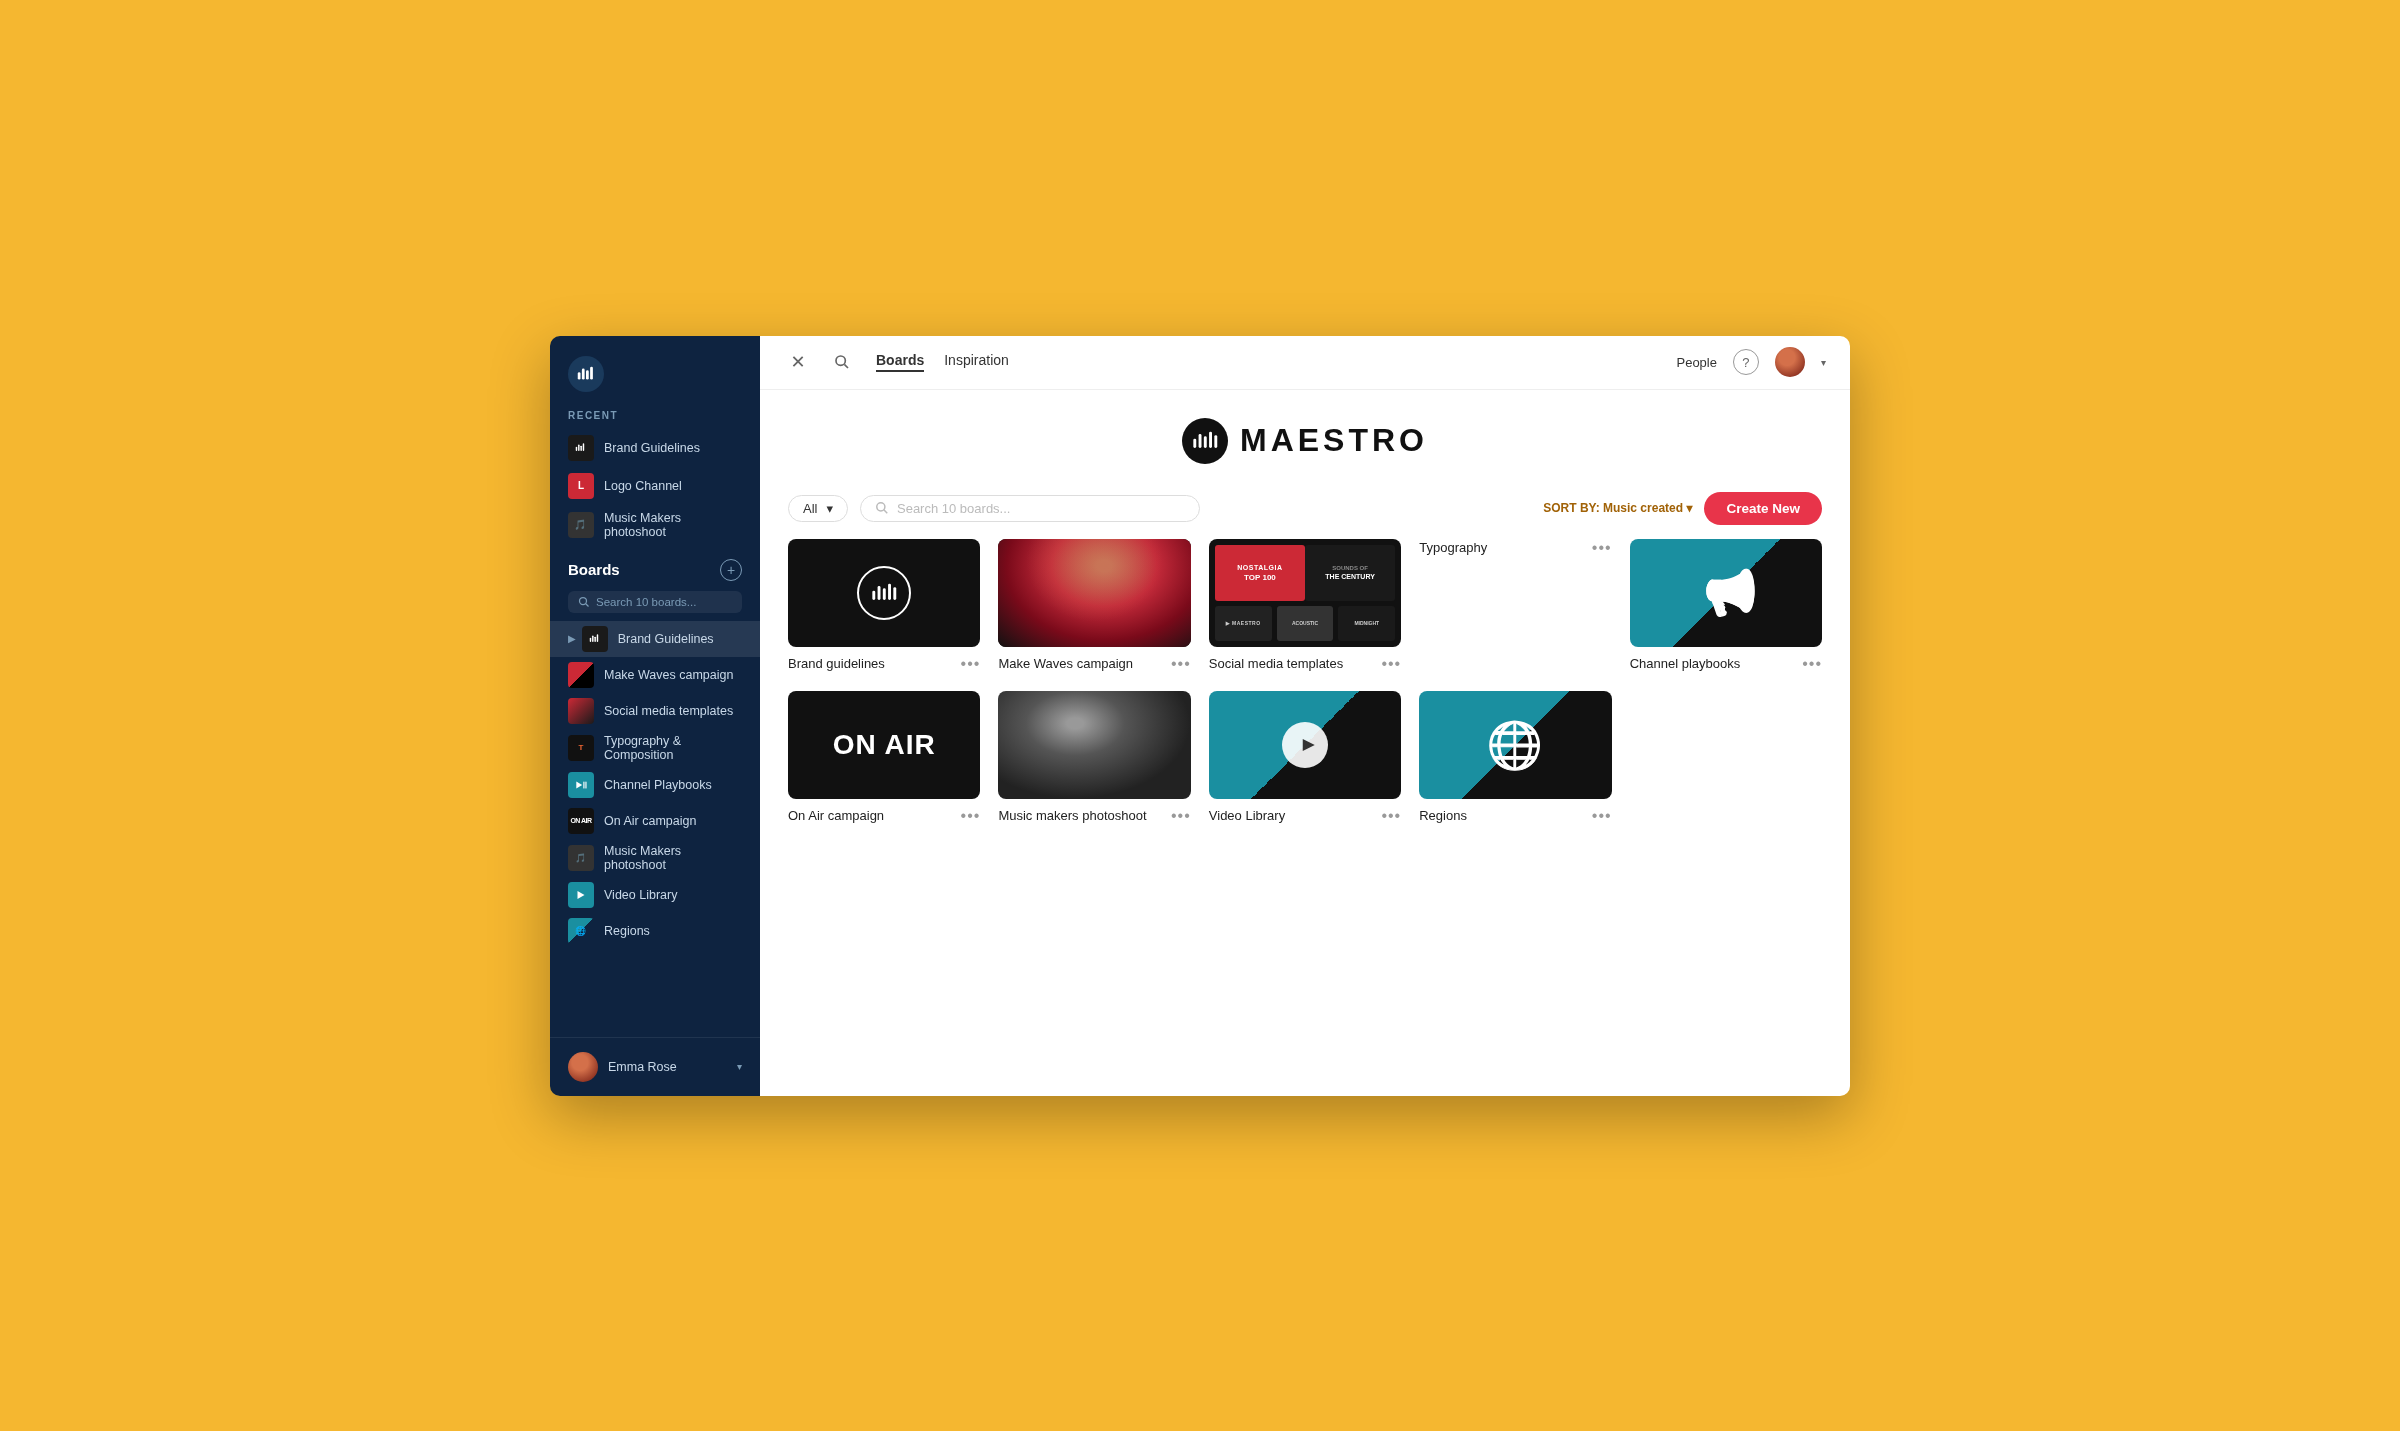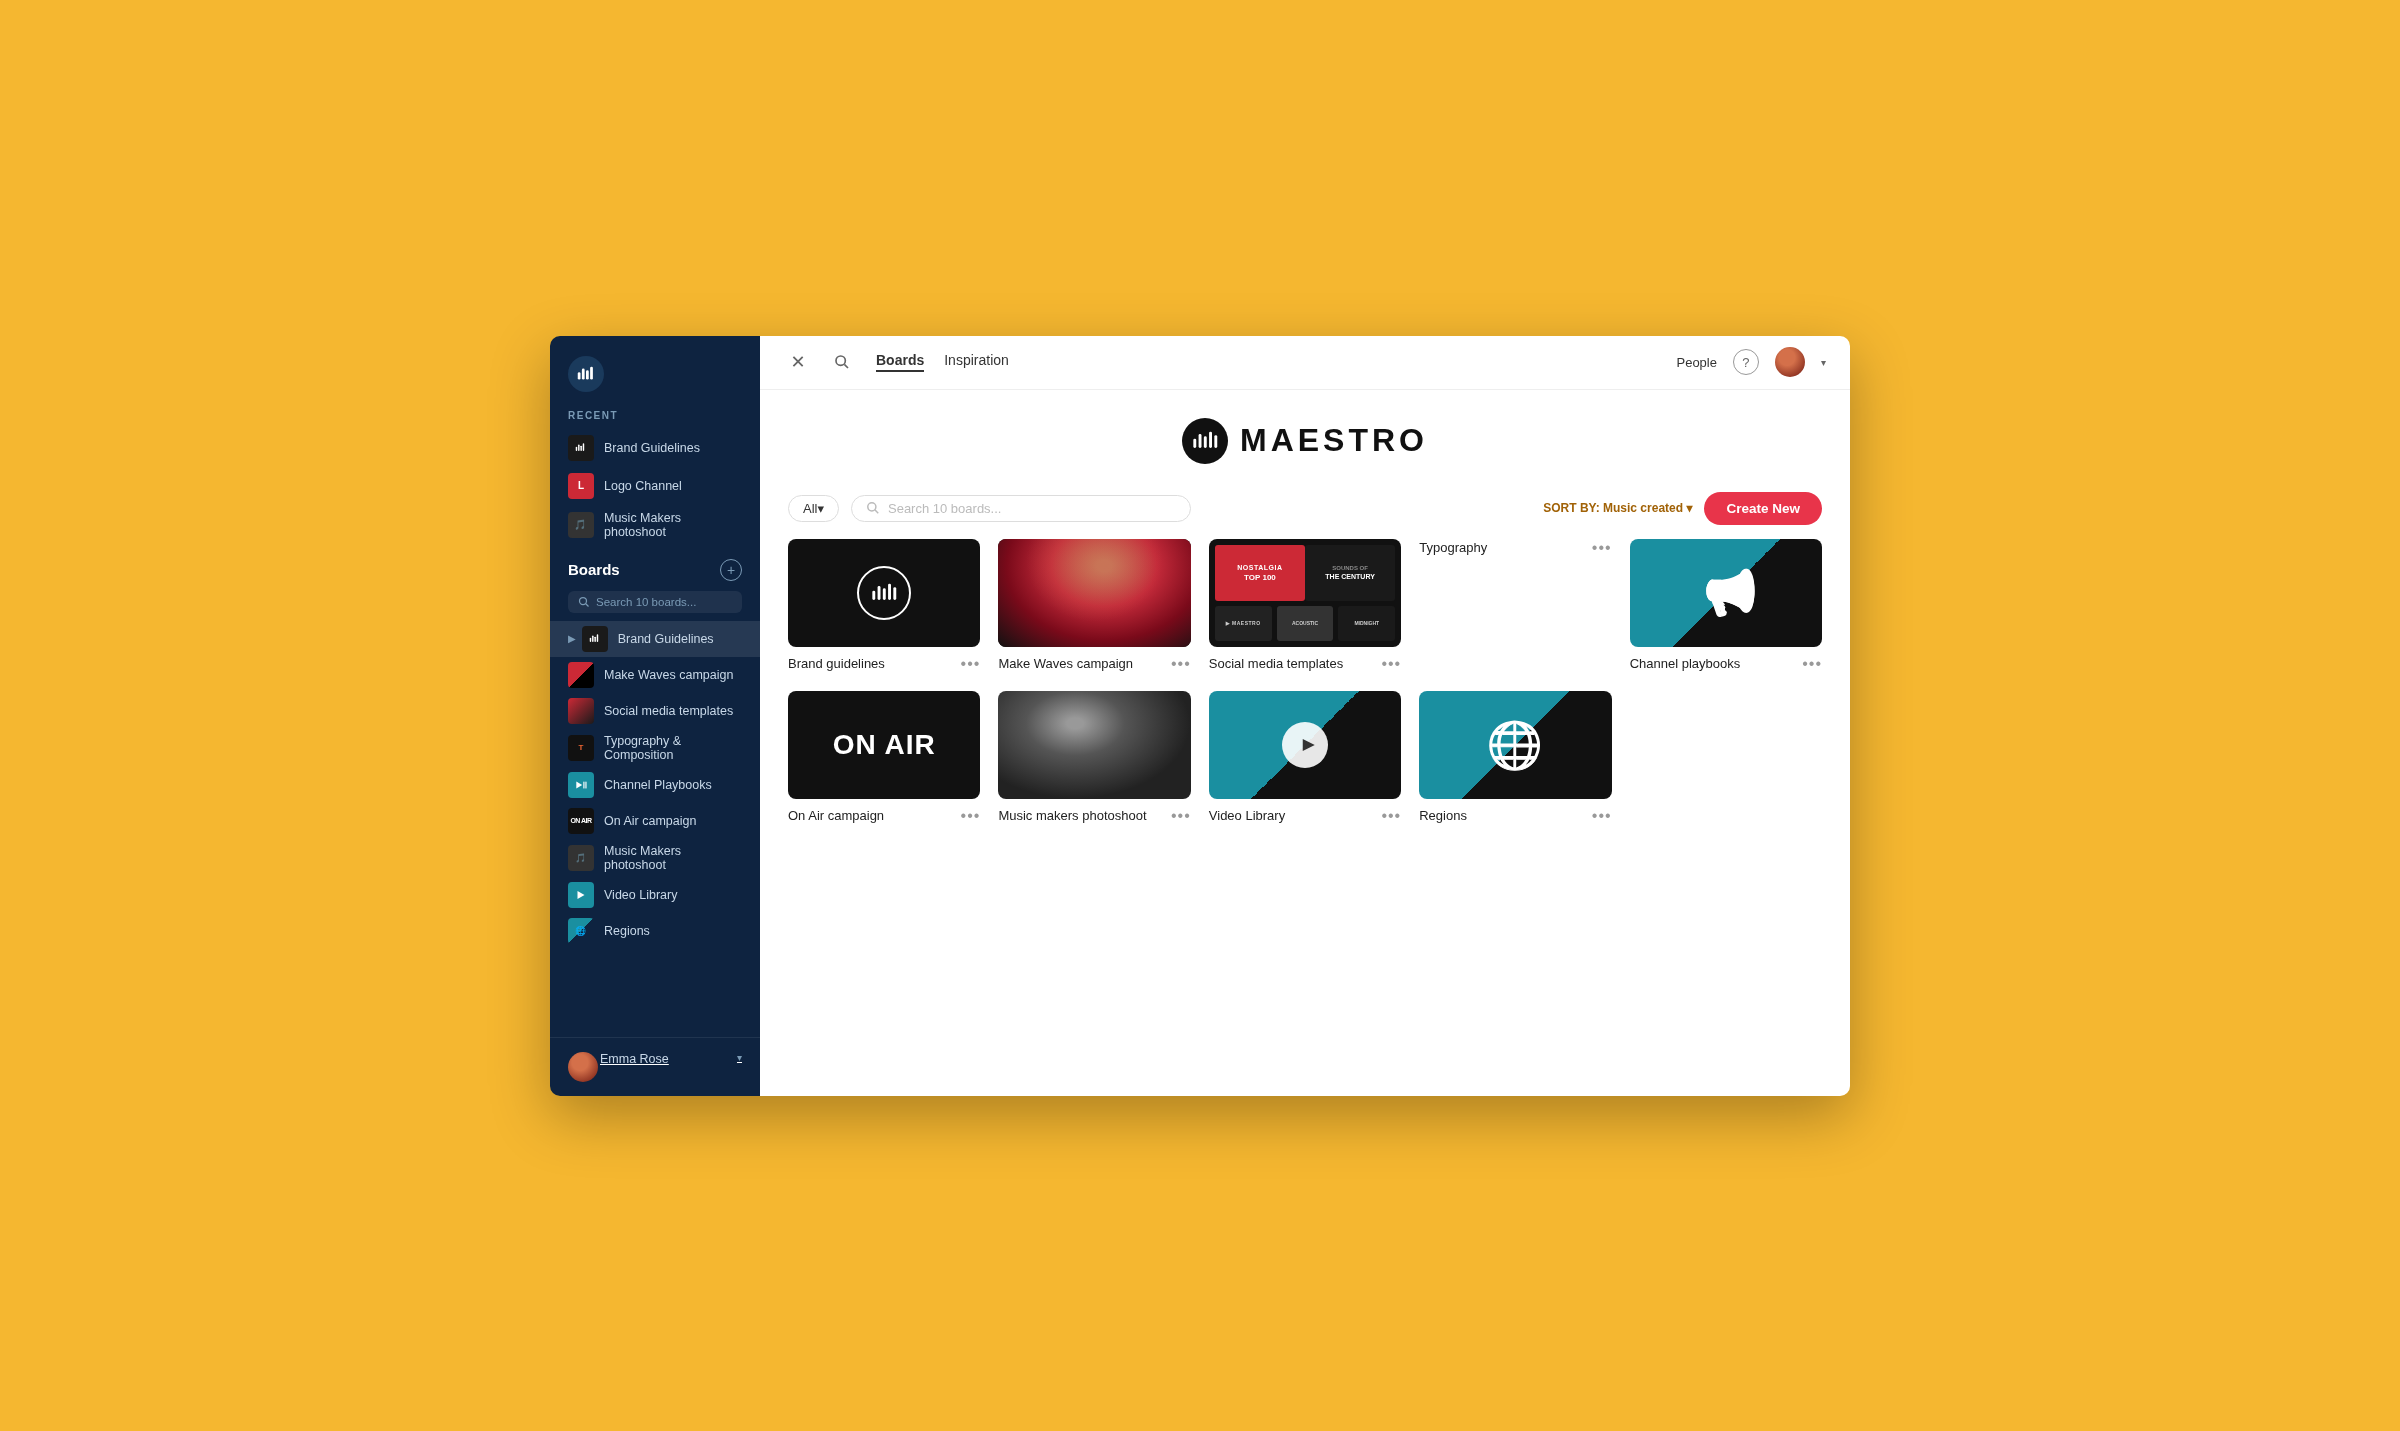--- a/index.html
+++ b/index.html
@@ -148,24 +148,24 @@
     .nt-regions { background: linear-gradient(135deg, #1a8fa0 50%, #0e2340 50%); }
     .nav-chevron {
       font-size: 10px;
       color: #7a9ab5;
       margin-right: -4px;
     }
     .sidebar-footer {
       margin-top: auto;
       padding: 14px 18px;
       display: flex;
-      gap: 2px;
+      align-items: center;
+      gap: 10px;
       border-top: 1px solid rgba(255,255,255,0.08);
       cursor: pointer;
-      text-decoration: underline;
     }
     .footer-avatar {
       width: 30px;
       height: 30px;
       border-radius: 50%;
       background: #b04020;
       overflow: hidden;
       flex-shrink: 0;
     }
     .footer-avatar-img {
@@ -305,21 +305,21 @@
     .filter-bar {
       display: flex;
       align-items: center;
       padding: 0 28px 14px 28px;
       gap: 12px;
       flex-shrink: 0;
     }
     .filter-all-btn {
       display: flex;
       align-items: center;
-      gap: 0;
+      gap: 9px;
       border: 1.5px solid #ddd;
       border-radius: 20px;
       padding: 5px 14px;
       font-size: 13px;
       color: #333;
       cursor: pointer;
       background: #fff;
     }
     .filter-search {
       display: flex;

